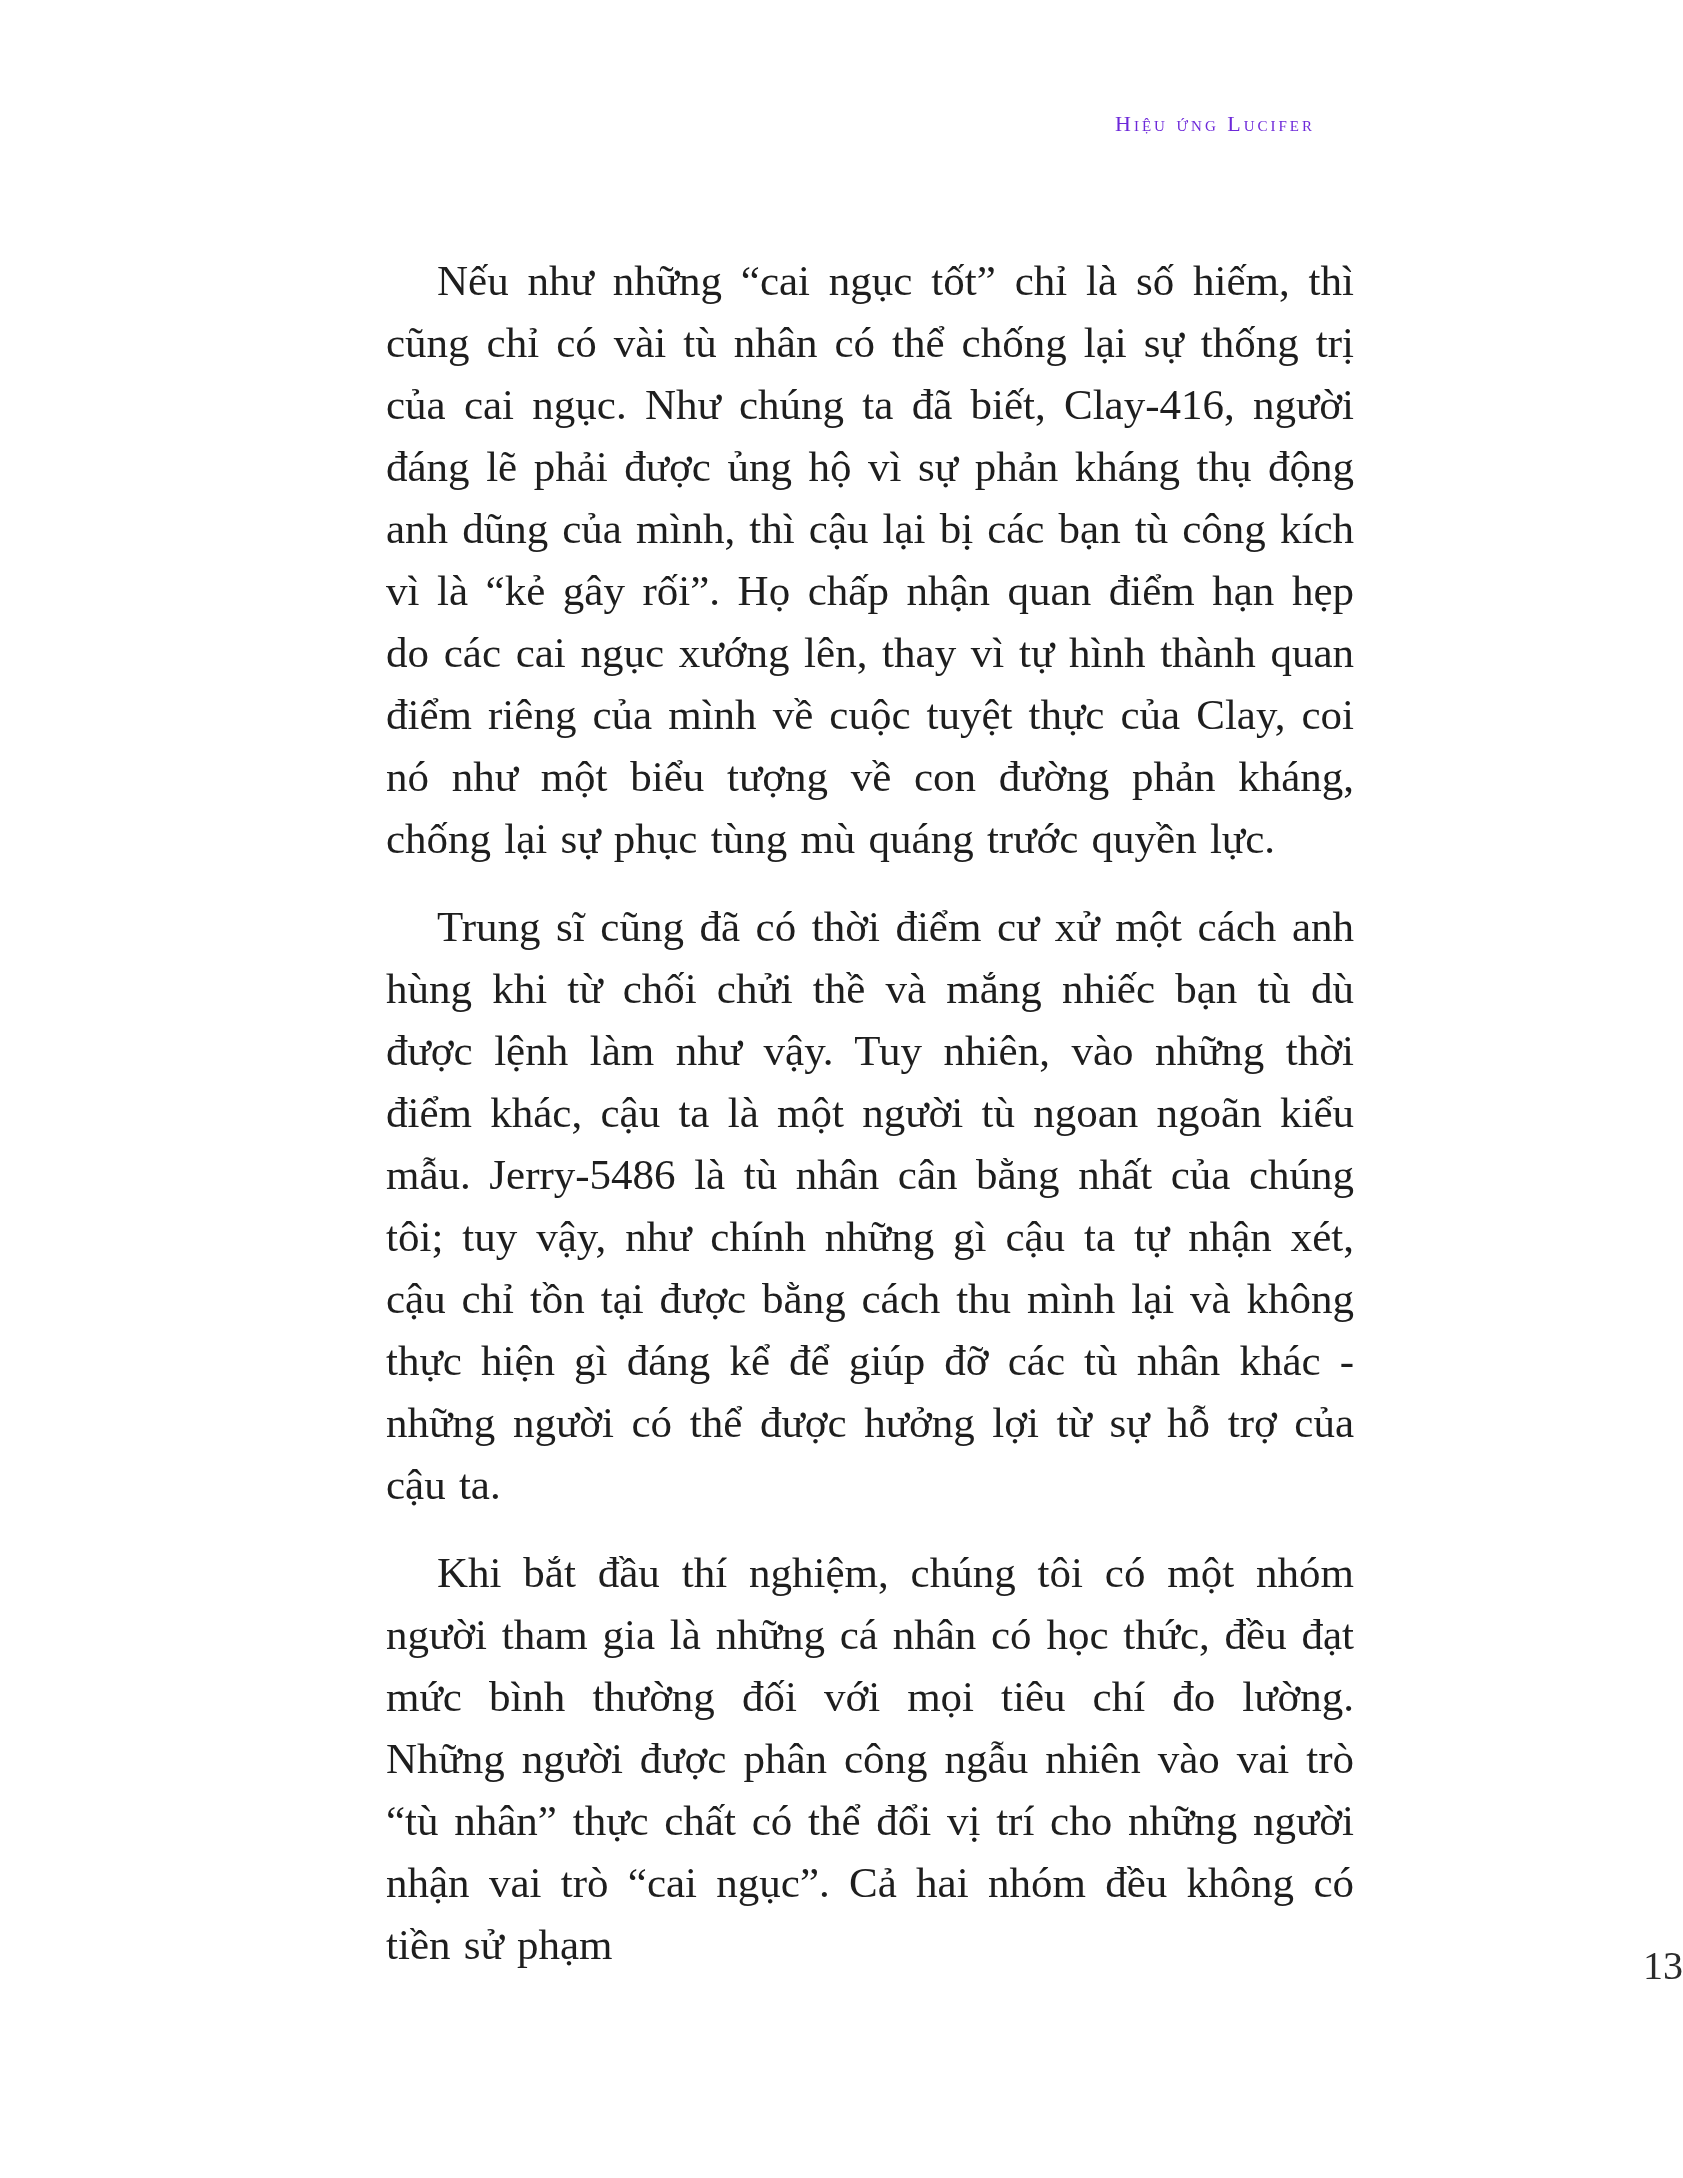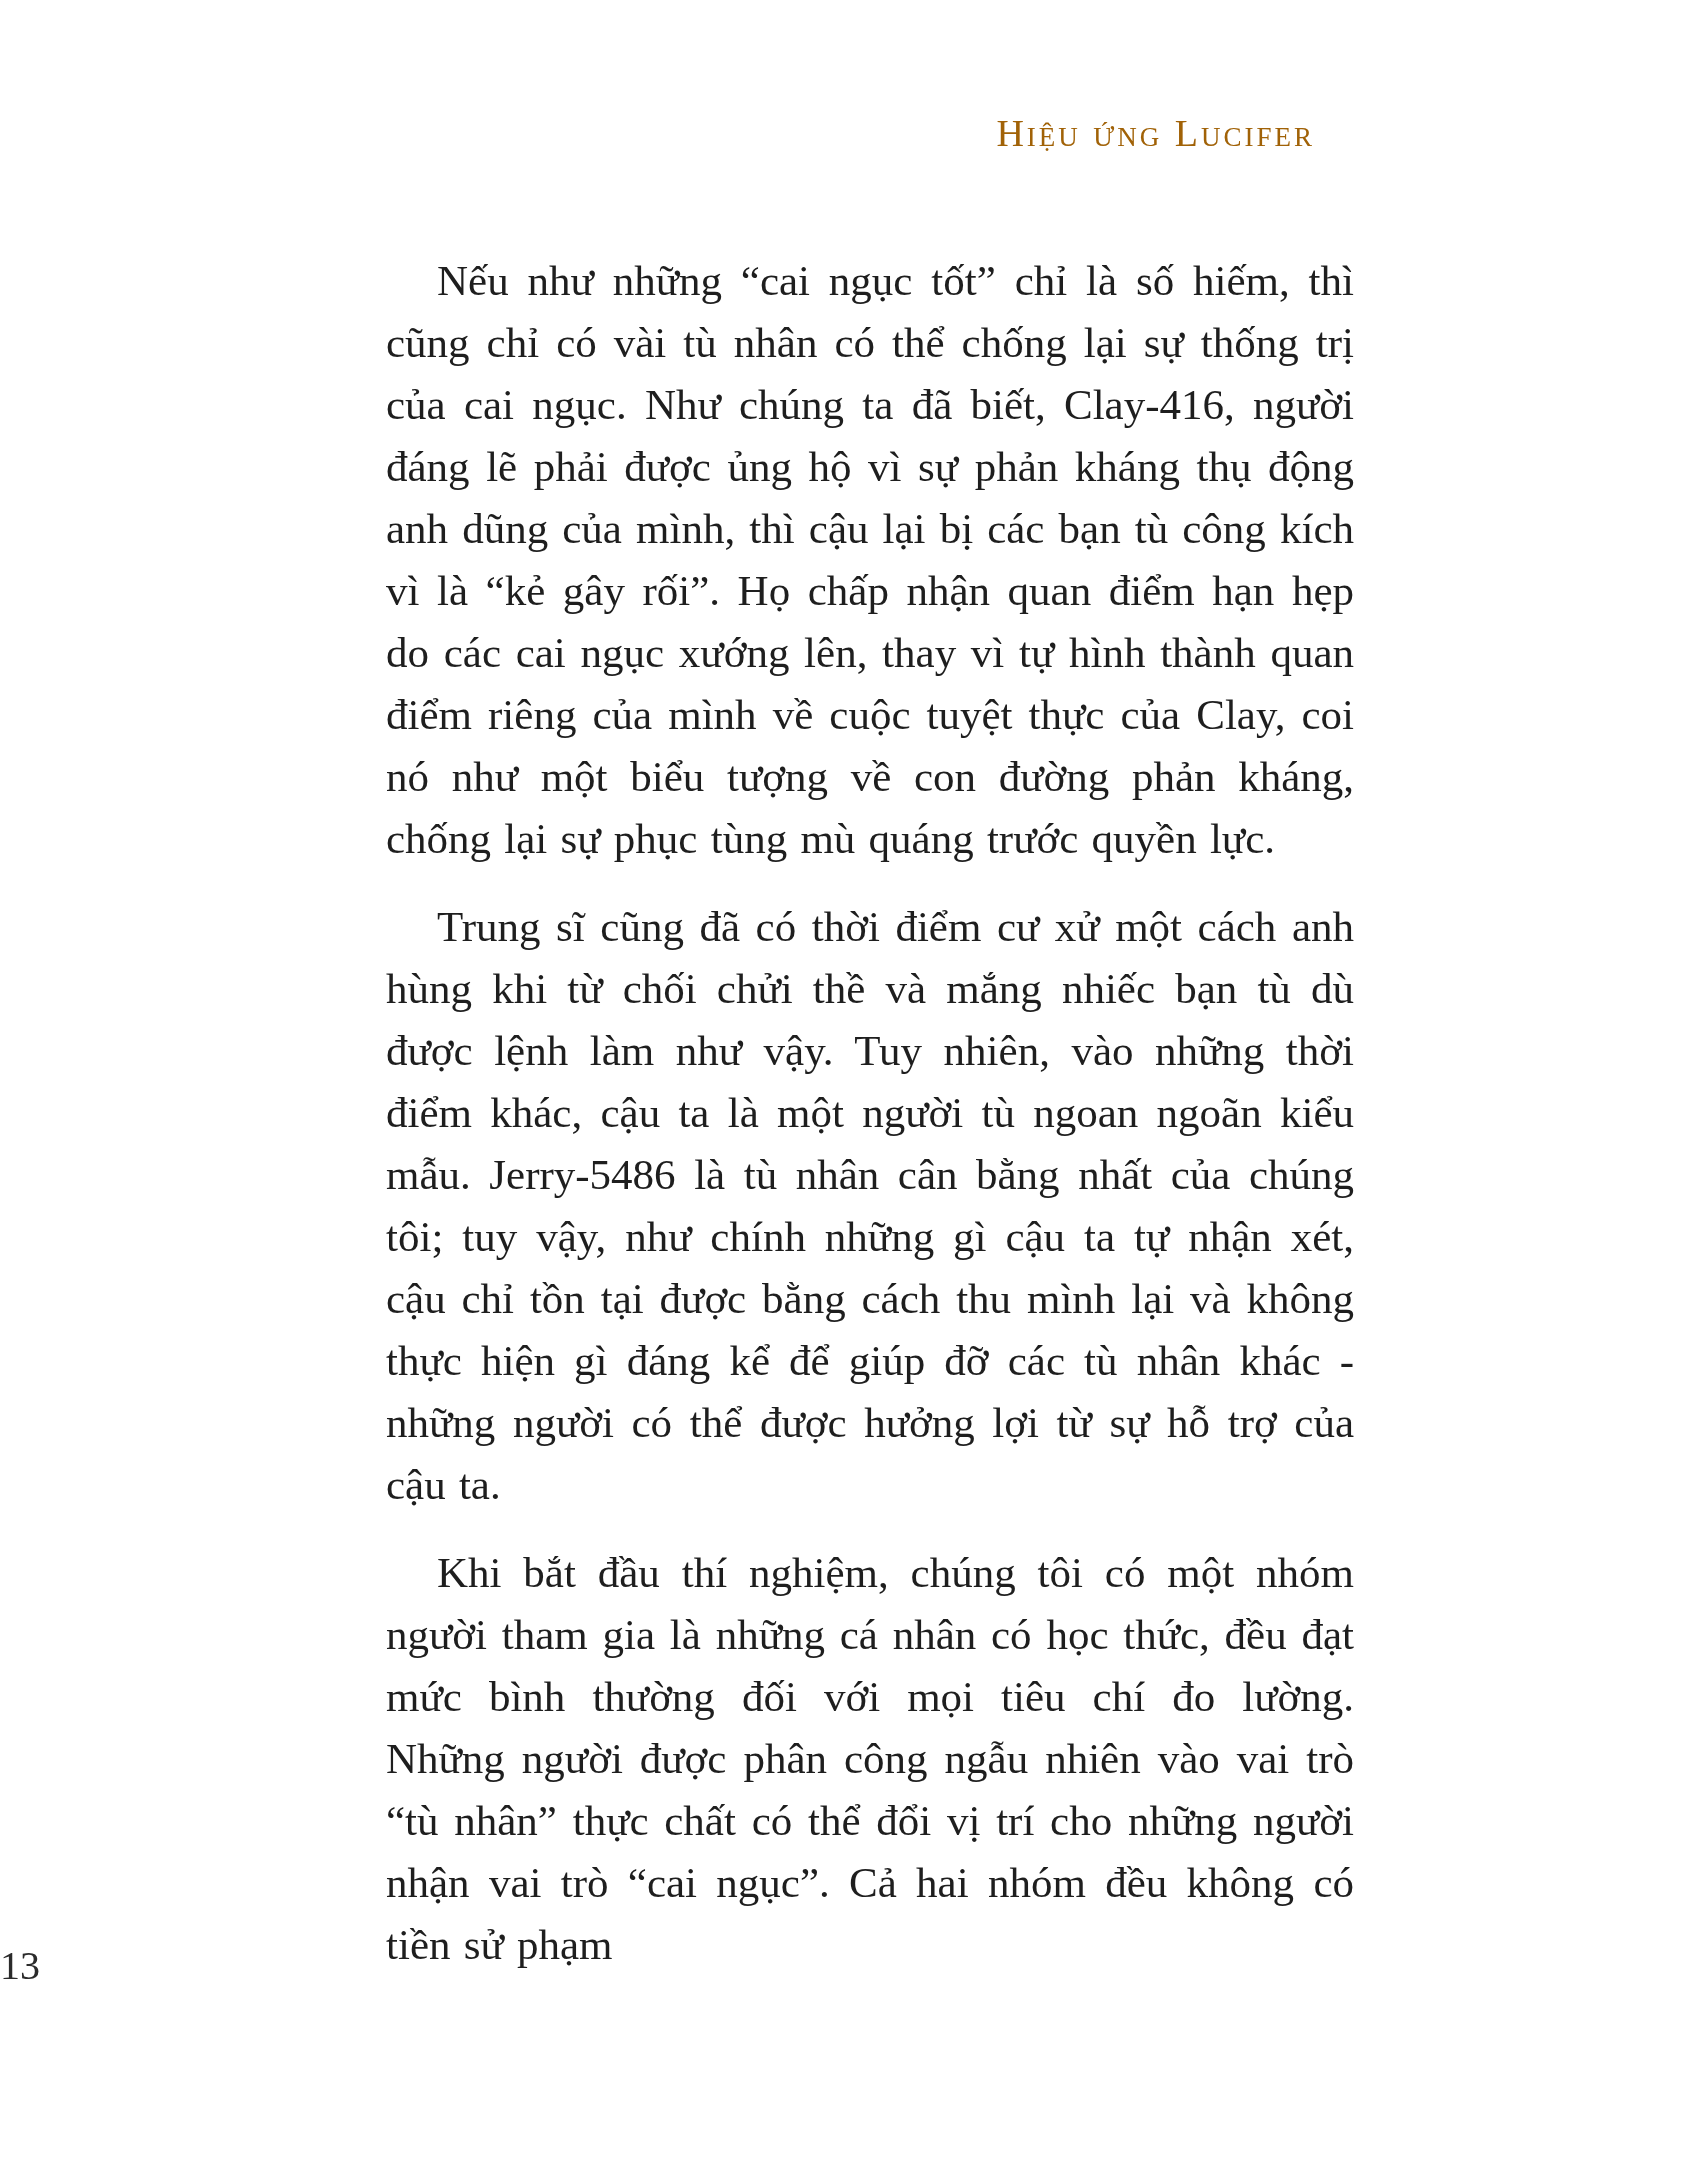--- a/index.html
+++ b/index.html
@@ -19,22 +19,22 @@
     position: absolute;
     inset: 0;
     background: #ffffff;
   }
   .running-header {
     position: absolute;
     top: 111px;
     right: 368px;
     font-variant: small-caps;
     letter-spacing: 3px;
-    font-size: 38px;
-    color: #a16207;
+    font-size: 22px;
+    color: #6d28d9;
     white-space: nowrap;
   }
   .text-block {
     position: absolute;
     left: 386px;
     top: 234px;
     width: 968px;
   }
   .text-block p {
     margin: 16px 0 26px 0;
@@ -47,21 +47,21 @@
     color: #1e1e1e;
   }
   .text-block p:last-child {
     margin-bottom: 0;
   }
   .page-number {
     position: absolute;
     top: 1942px;
     left: 0;
     width: 100%;
-    text-align: left;
+    text-align: right;
     font-size: 40px;
     color: #2b2b2b;
   }
 </style>
 </head>
 <body>
 
 <div class="page">
 
   <div class="running-header">Hiệu ứng Lucifer</div>

